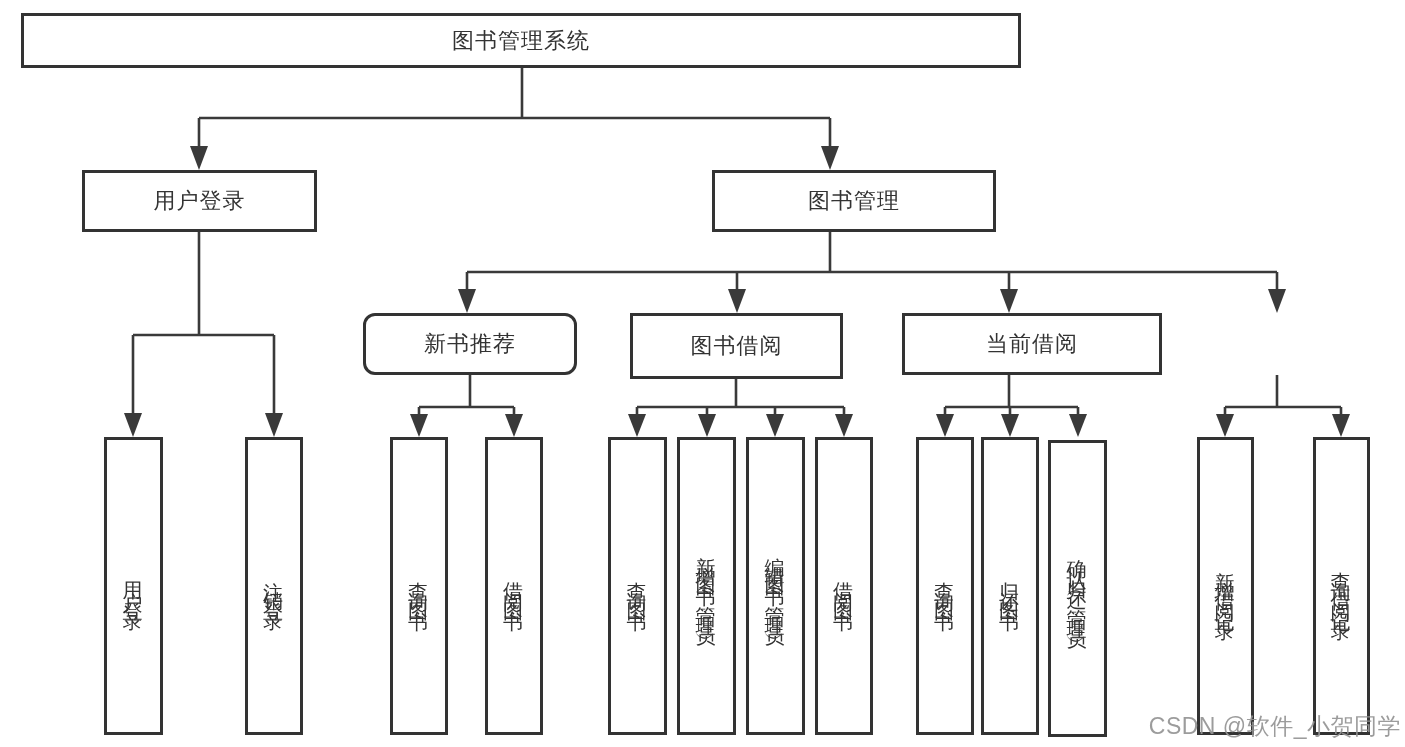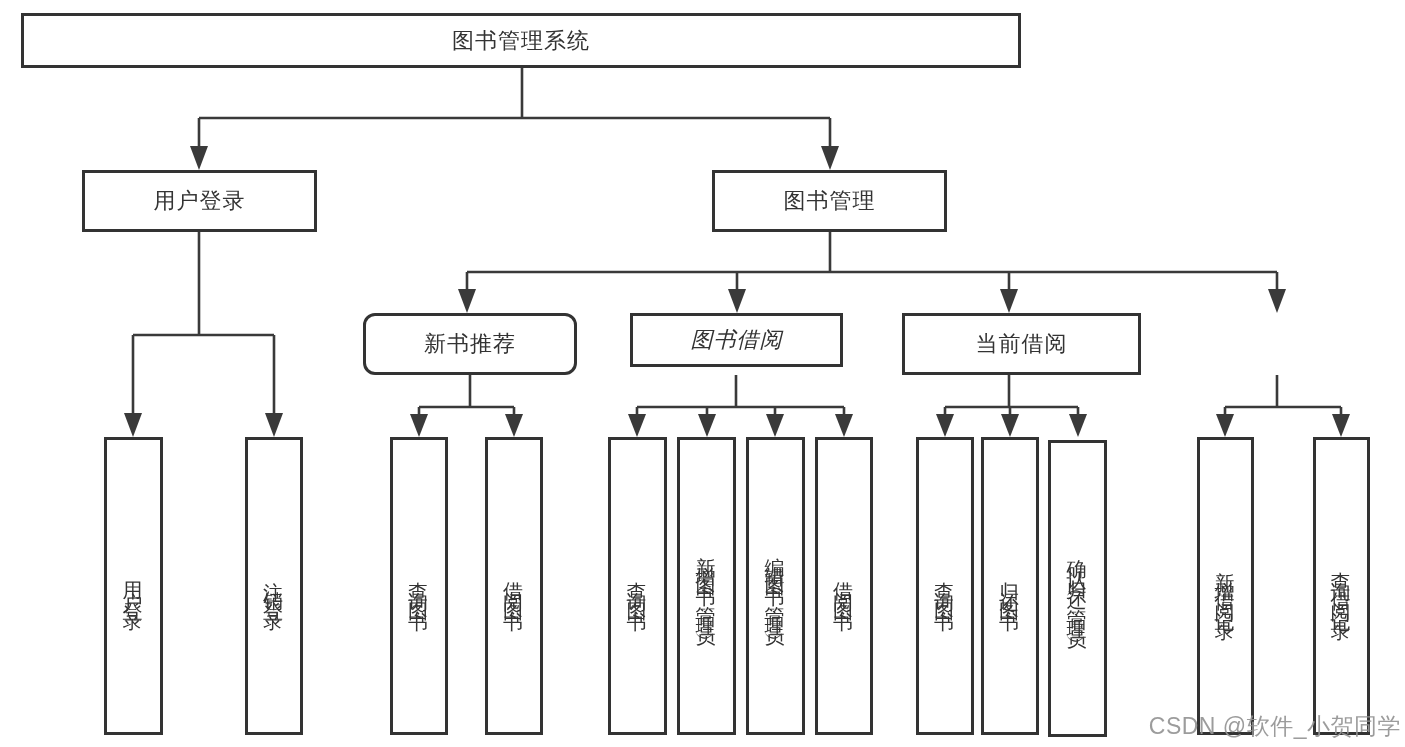--- a/index.html
+++ b/index.html
@@ -78,25 +78,25 @@
     <polygon class="arrowhead" points="1069,414 1087,414 1078,437"></polygon>
 
     <path class="connector" d="M1277 375 V407 M1225 407 H1341 M1225 407 V416 M1341 407 V416"></path>
     <polygon class="arrowhead" points="1216,414 1234,414 1225,437"></polygon>
     <polygon class="arrowhead" points="1332,414 1350,414 1341,437"></polygon>
   </svg>
 
   <div class="box h-box" style="left:21px; top:13px; width:1000px; height:55px;">图书管理系统</div>
 
   <div class="box h-box" style="left:82px; top:170px; width:235px; height:62px;">用户登录</div>
-  <div class="box h-box" style="left:712px; top:170px; width:235px; height:62px;">图书管理</div>
+  <div class="box h-box" style="left:712px; top:170px; width:284px; height:62px;">图书管理</div>
 
   <div class="box h-box" style="left:363px; top:313px; width:214px; height:62px;border-radius:12px;">新书推荐</div>
-  <div class="box h-box" style="left:630px; top:313px; width:213px; height:54px;font-style:italic;">图书借阅</div>
-  <div class="box h-box" style="left:902px; top:313px; width:239px; height:62px;">当前借阅</div>
+  <div class="box h-box" style="left:630px; top:313px; width:213px; height:66px;">图书借阅</div>
+  <div class="box h-box" style="left:902px; top:313px; width:260px; height:62px;">当前借阅</div>
 
   <div class="box v-box" style="left:104px; top:437px; width:59px; height:298px;">
     <span>用户登录</span>
   </div>
   <div class="box v-box" style="left:245px; top:437px; width:58px; height:298px;">
     <span>注销登录</span>
   </div>
 
   <div class="box v-box" style="left:390px; top:437px; width:58px; height:298px;">
     <span>查询图书</span>

